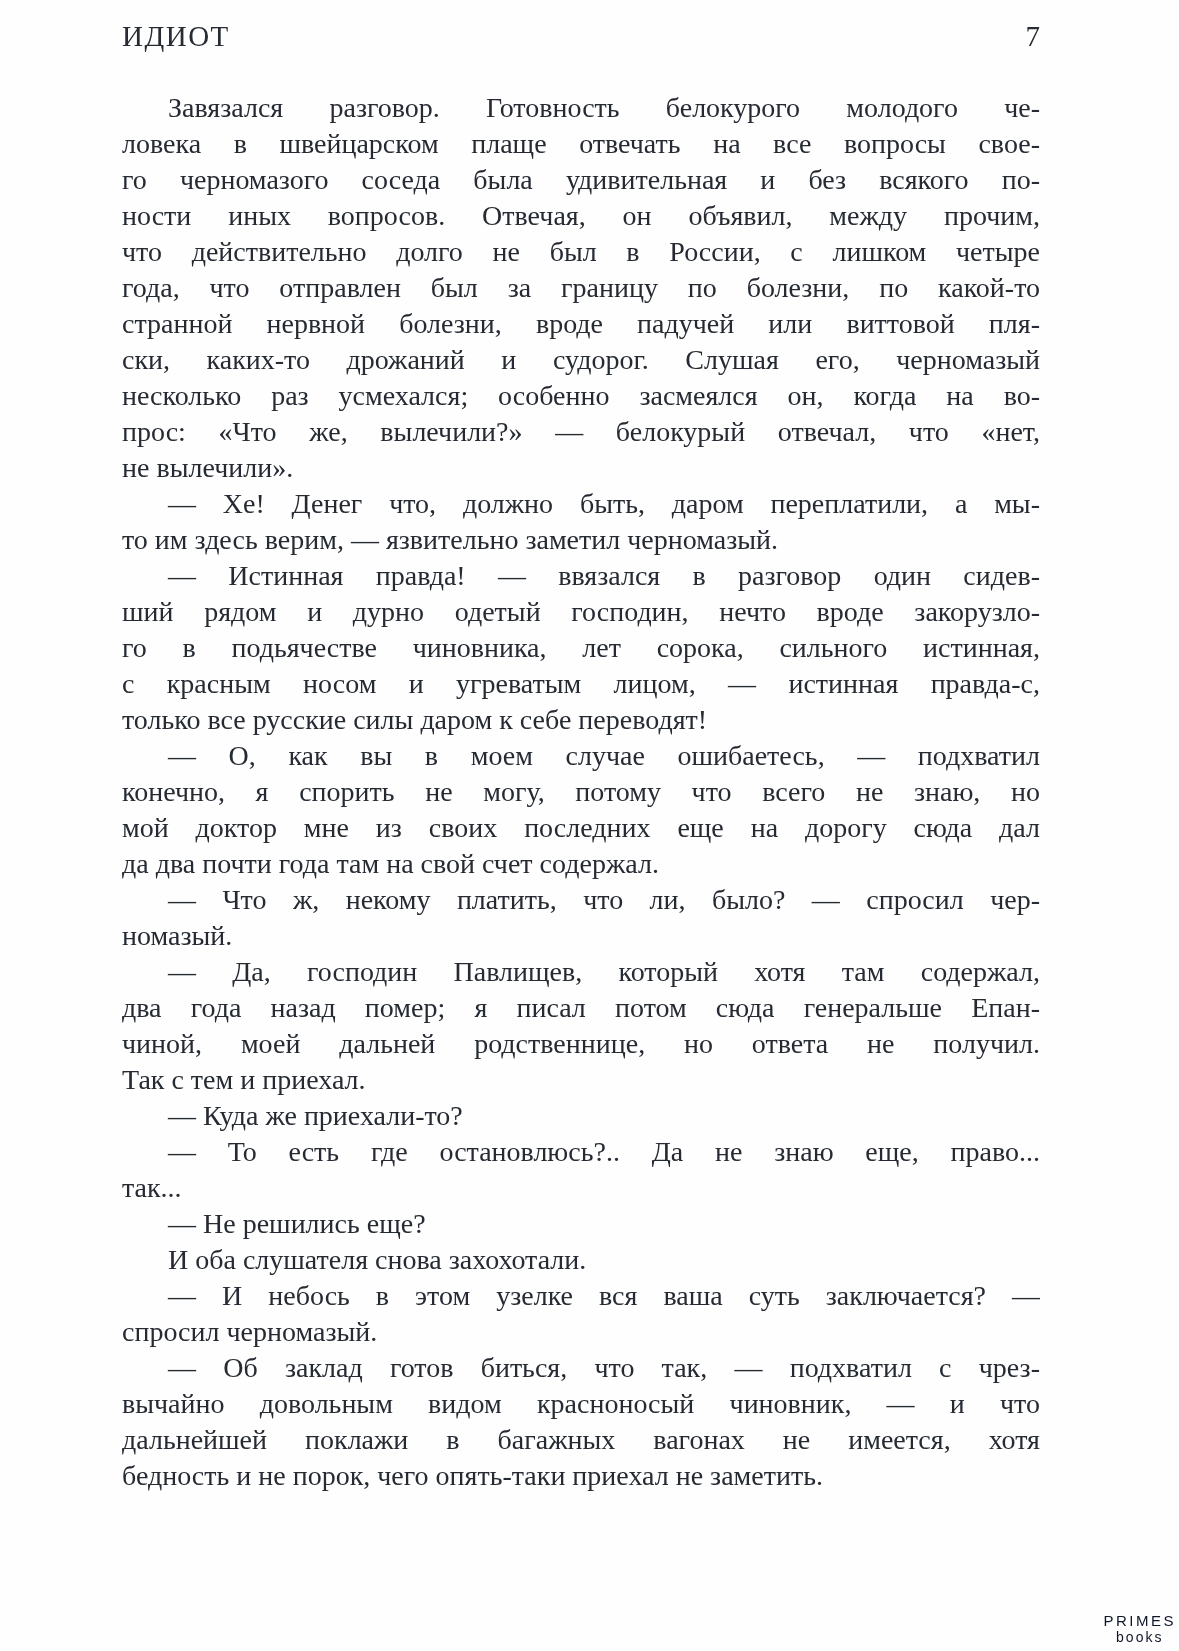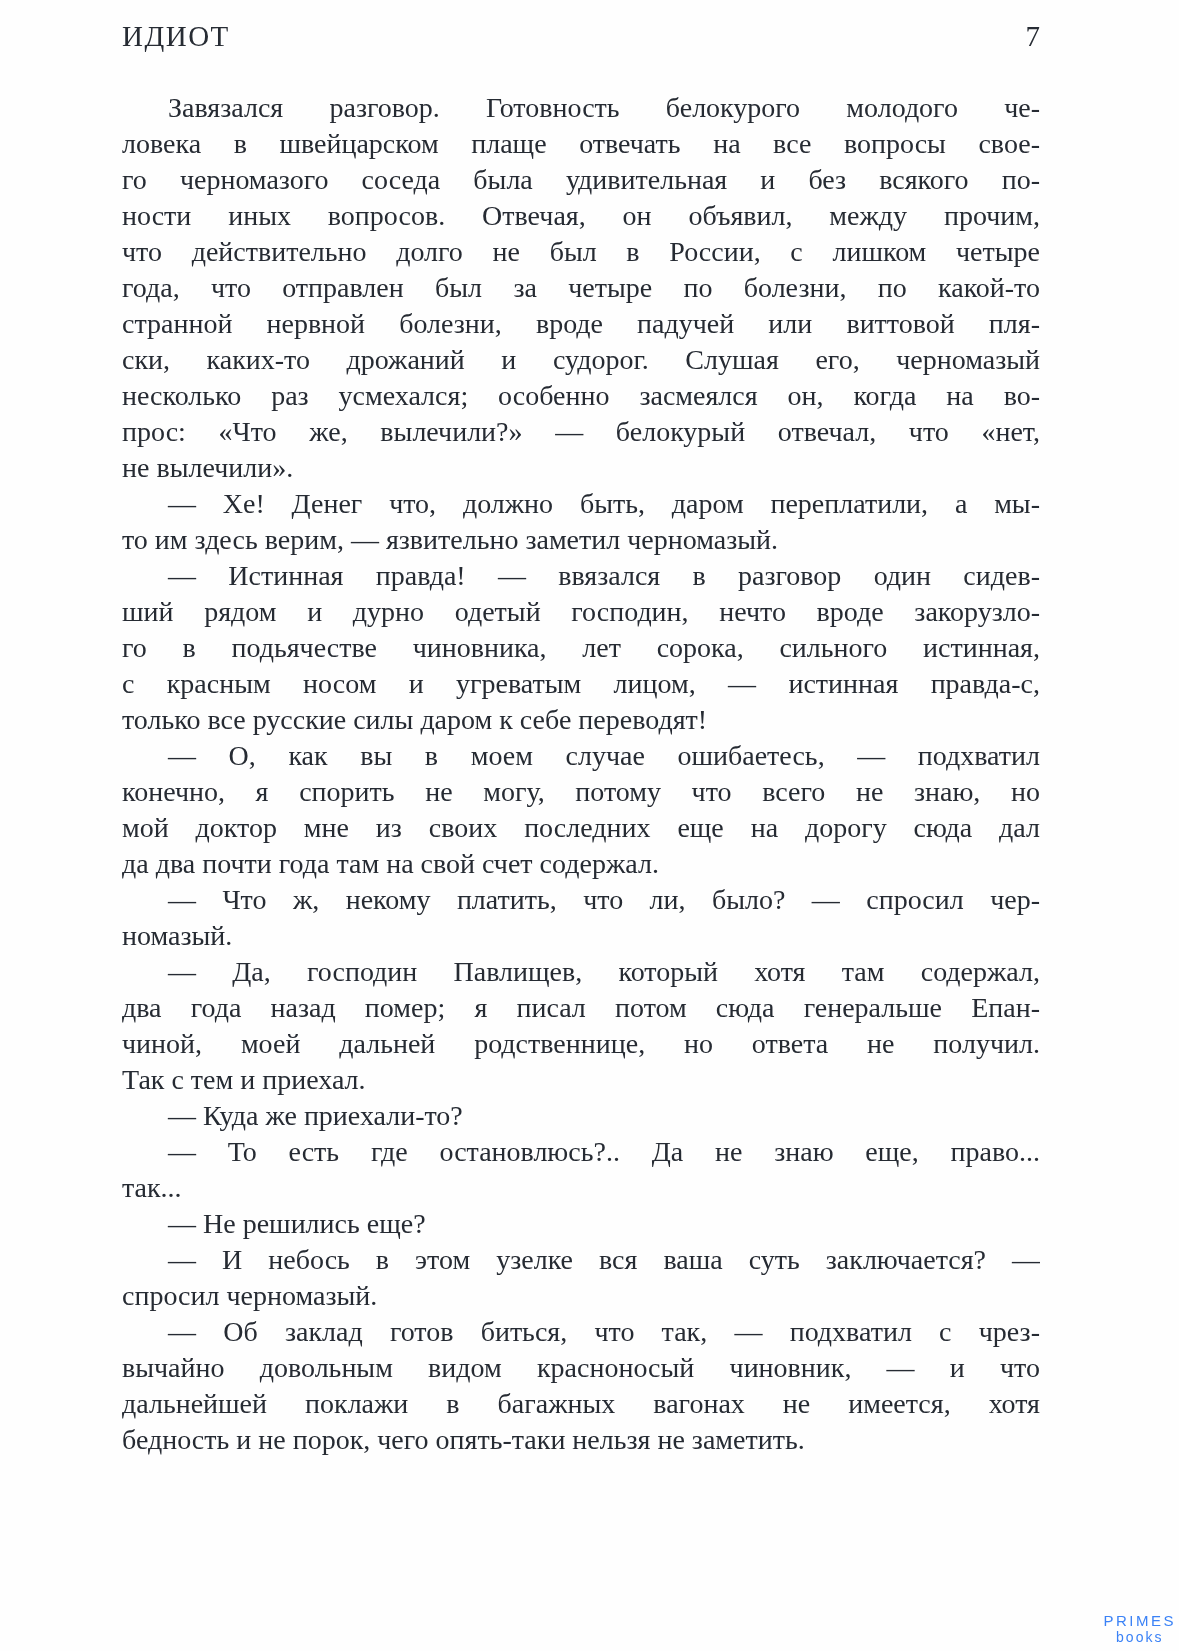--- a/index.html
+++ b/index.html
@@ -43,21 +43,21 @@
     text-align: right;
     text-align-last: left;
   }
   .line.indent { padding-left: 46px; }
   .watermark {
     position: absolute;
     right: 3px;
     bottom: 6px;
     text-align: center;
     font-family: "Liberation Sans", sans-serif;
-    color: #3b82f6;
+    color: #0f172a;
     user-select: none;
   }
   .wm1 {
     font-size: 15px;
     letter-spacing: 2.5px;
     line-height: 1.1;
   }
   .wm2 {
     font-size: 14px;
     letter-spacing: 2px;
@@ -73,21 +73,21 @@
     <span class="title">ИДИОТ</span>
     <span class="pagenum">7</span>
   </div>
 
   <div class="textblock">
       <div class="line indent">Завязался разговор. Готовность белокурого молодого че-</div>
       <div class="line">ловека в швейцарском плаще отвечать на все вопросы свое-</div>
       <div class="line">го черномазого соседа была удивительная и без всякого по-</div>
       <div class="line">ности иных вопросов. Отвечая, он объявил, между прочим,</div>
       <div class="line">что действительно долго не был в России, с лишком четыре</div>
-      <div class="line">года, что отправлен был за четыре по болезни, по какой-то</div>
+      <div class="line">года, что отправлен был за границу по болезни, по какой-то</div>
       <div class="line">странной нервной болезни, вроде падучей или виттовой пля-</div>
       <div class="line">ски, каких-то дрожаний и судорог. Слушая его, черномазый</div>
       <div class="line">несколько раз усмехался; особенно засмеялся он, когда на во-</div>
       <div class="line">прос: «Что же, вылечили?» — белокурый отвечал, что «нет,</div>
       <div class="line last">не вылечили».</div>
       <div class="line indent">— Хе! Денег что, должно быть, даром переплатили, а мы-</div>
       <div class="line last">то им здесь верим, — язвительно заметил черномазый.</div>
       <div class="line indent">— Истинная правда! — ввязался в разговор один сидев-</div>
       <div class="line">ший рядом и дурно одетый господин, нечто вроде закорузло-</div>
       <div class="line">го в подьячестве чиновника, лет сорока, сильного истинная,</div>
@@ -100,26 +100,27 @@
       <div class="line indent">— Что ж, некому платить, что ли, было? — спросил чер-</div>
       <div class="line last">номазый.</div>
       <div class="line indent">— Да, господин Павлищев, который хотя там содержал,</div>
       <div class="line">два года назад помер; я писал потом сюда генеральше Епан-</div>
       <div class="line">чиной, моей дальней родственнице, но ответа не получил.</div>
       <div class="line last">Так с тем и приехал.</div>
       <div class="line indent last">— Куда же приехали-то?</div>
       <div class="line indent">— То есть где остановлюсь?.. Да не знаю еще, право...</div>
       <div class="line last">так...</div>
       <div class="line indent last">— Не решились еще?</div>
+      <div class="line indent last">И оба слушателя снова захохотали.</div>
       <div class="line indent">— И небось в этом узелке вся ваша суть заключается? —</div>
       <div class="line last">спросил черномазый.</div>
       <div class="line indent">— Об заклад готов биться, что так, — подхватил с чрез-</div>
       <div class="line">вычайно довольным видом красноносый чиновник, — и что</div>
       <div class="line">дальнейшей поклажи в багажных вагонах не имеется, хотя</div>
-      <div class="line last">бедность и не порок, чего опять-таки нельзя не заметить.</div>
+      <div class="line last">бедность и не порок, чего опять-таки приехал не заметить.</div>
     </div>
 
   <div class="watermark">
     <div class="wm1">PRIMES</div>
     <div class="wm2">books</div>
   </div>
 
 </div>
 
 </body></html>

